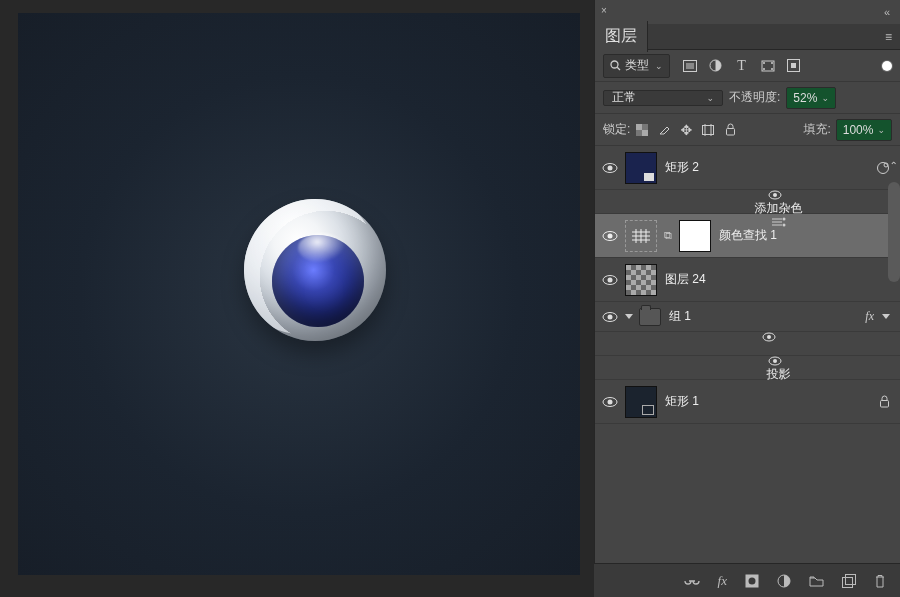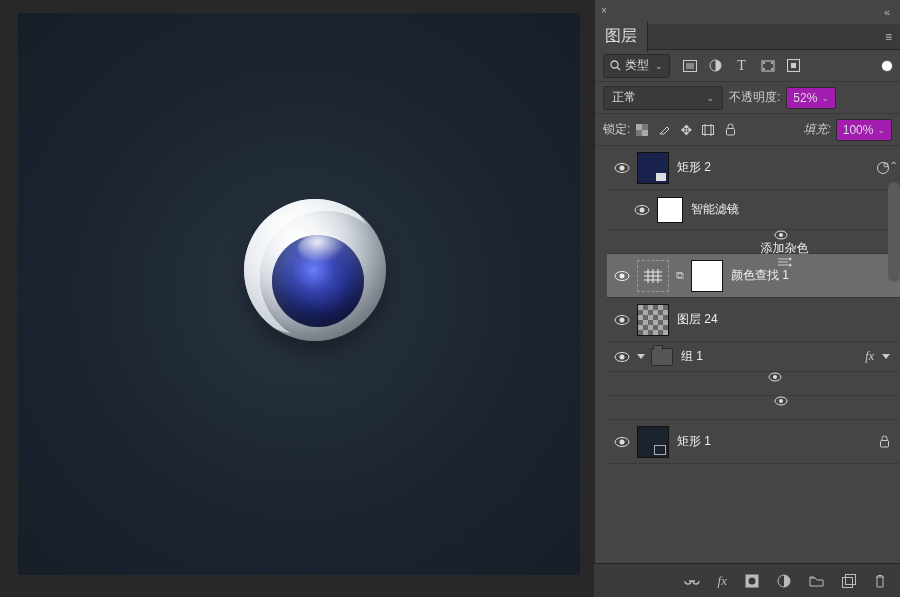--- a/index.html
+++ b/index.html
@@ -32,34 +32,34 @@
 
 .row { display: flex; align-items: center; height: 32px; padding: 0 8px; border-bottom: 1px solid #383838; gap: 6px; }
 .filter-type { display: flex; align-items: center; background: #3a3a3a; height: 24px; border: 1px solid #2b2b2b; border-radius: 2px; padding: 0 6px; gap: 4px; }
 .filter-type .search { font-size: 11px; }
 .filter-type .chev { font-size: 9px; color: #bbb; margin-left: 2px; }
 .icon-btns { display: flex; align-items: center; gap: 10px; margin-left: 6px; }
 .icon-btns span { display: flex; align-items: center; justify-content: center; width: 16px; height: 16px; color: #ccc; }
 .dot-indicator { width: 10px; height: 10px; border-radius: 50%; background: #fff; box-shadow: 0 0 0 1px #666; margin-left: auto; }
 
 
-.blend-select { display: flex; align-items: center; background: #3a3a3a; border: 1px solid #2b2b2b; height: 24px; padding: 0 8px; border-radius: 2px; min-width: 120px; justify-content: space-between; }
+.blend-select { display: flex; align-items: center; background: #3a3a3a; border: 1px solid #2b2b2b; height: 16px; padding: 0 8px; border-radius: 2px; min-width: 120px; justify-content: space-between; }
 .blend-select .chev { font-size: 9px; color: #bbb; }
 .label { color: #ccc; }
-.pct-box { display: flex; align-items: center; background: #a21caf; border: 1px solid #2b2b2b; height: 22px; padding: 0 6px; gap: 4px; border-radius: 2px; }
+.pct-box { display: flex; align-items: center; background: #14532d; border: 1px solid #2b2b2b; height: 22px; padding: 0 6px; gap: 4px; border-radius: 2px; }
 .pct-box .chev { font-size: 9px; color: #bbb; }
 
 
 .lock-row { display: flex; align-items: center; height: 32px; padding: 0 8px; border-bottom: 1px solid #383838; gap: 5px; }
 .lock-icons { display: flex; gap: 8px; }
 .lock-icons span { width: 14px; height: 14px; display:flex; align-items:center; justify-content:center; color:#ccc; font-size:12px; }
 
 
 .layers { overflow-y: auto; height: 352px; }
-.layer { display: flex; align-items: center; height: 44px; border-bottom: 1px solid #3a3a3a; padding-right: 10px; margin-left: 12px; }
+.layer { display: flex; align-items: center; height: 44px; border-bottom: 1px solid #3a3a3a; padding-right: 10px; }
 .layer.selected { background: #6c6c6c; }
 .layer.nest1 { padding-left: 20px; }
 .layer.effect { height: 24px; font-size: 11px; padding-left: 72px; flex-direction: column; }
 .vis { width: 30px; display: flex; justify-content: center; color: #ddd; }
 .thumb { width: 32px; height: 32px; border: 1px solid #111; background: #888; margin-right: 8px; }
 .thumb.rect2 { background:#1a234e; position:relative; }
 .thumb.rect2::after{ content:""; position:absolute; right:2px; bottom:2px; width:10px; height:8px; background:#ddd; }
 .thumb.white { background:#fff; }
 .thumb.checker { background-image: linear-gradient(45deg,#666 25%,transparent 25%,transparent 75%,#666 75%),linear-gradient(45deg,#666 25%,transparent 25%,transparent 75%,#666 75%); background-size:10px 10px; background-position:0 0,5px 5px; background-color:#aaa; }
 .thumb.dark { background:#1b232e; position:relative; }
@@ -187,21 +187,21 @@
               <line x1="10" y1="0" x2="10" y2="12" stroke="#ccc"></line>
             </svg>
           </span>
         <span>
             <svg width="11" height="13">
               <rect x="1.5" y="5.5" width="8" height="6.5" rx="1" fill="none" stroke="#ccc"></rect>
               <path d="M3 5.5 V3.5 a2.5 2.5 0 0 1 5 0 V5.5" fill="none" stroke="#ccc"></path>
             </svg>
           </span>
       </div>
-      <span class="label" style="margin-left:auto;font-style:italic;">填充:</span>
+      <span class="label" style="margin-left:auto;">填充:</span>
       <div class="pct-box">
         <span>100%</span>
         <span class="chev">⌄</span>
       </div>
     </div>
 
     <div class="caret-up-box">⌃</div>
 
     <div class="layers">
 
@@ -217,30 +217,20 @@
         <div class="right">
           <span>
               <svg width="14" height="14">
                 <circle cx="7" cy="7" r="5.5" fill="none" stroke="#ccc"></circle>
                 <circle cx="10" cy="4" r="2" fill="none" stroke="#ccc"></circle>
               </svg>
             </span>
         </div>
       </div>
 
-      <div class="layer nest1" style="height:40px;">
-        <div class="vis">
-            <svg width="16" height="12">
-              <ellipse cx="8" cy="6" rx="7" ry="4.5" fill="none" stroke="#ddd"></ellipse>
-              <circle cx="8" cy="6" r="2.5" fill="#ddd"></circle>
-            </svg>
-          </div>
-        <div class="thumb white" style="width:26px;height:26px;"></div>
-        <span class="name">智能滤镜</span>
-      </div>
 
       <div class="layer effect">
         <div class="vis" style="width:auto;margin-right:8px;">
             <svg width="14" height="10">
               <ellipse cx="7" cy="5" rx="6" ry="4" fill="none" stroke="#ddd"></ellipse>
               <circle cx="7" cy="5" r="2" fill="#ddd"></circle>
             </svg>
           </div>
         <span class="name">添加杂色</span>
         <div class="right">
@@ -314,20 +304,21 @@
           </div>
       </div>
 
       <div class="layer effect">
         <div class="vis" style="width:auto;margin-right:8px;">
             <svg width="14" height="10">
               <ellipse cx="7" cy="5" rx="6" ry="4" fill="none" stroke="#ddd"></ellipse>
               <circle cx="7" cy="5" r="2" fill="#ddd"></circle>
             </svg>
           </div>
+        <span class="name">投影</span>
       </div>
 
       <div class="layer">
         <div class="vis">
             <svg width="16" height="12">
               <ellipse cx="8" cy="6" rx="7" ry="4.5" fill="none" stroke="#ddd"></ellipse>
               <circle cx="8" cy="6" r="2.5" fill="#ddd"></circle>
             </svg>
           </div>
         <div class="thumb dark"></div>

